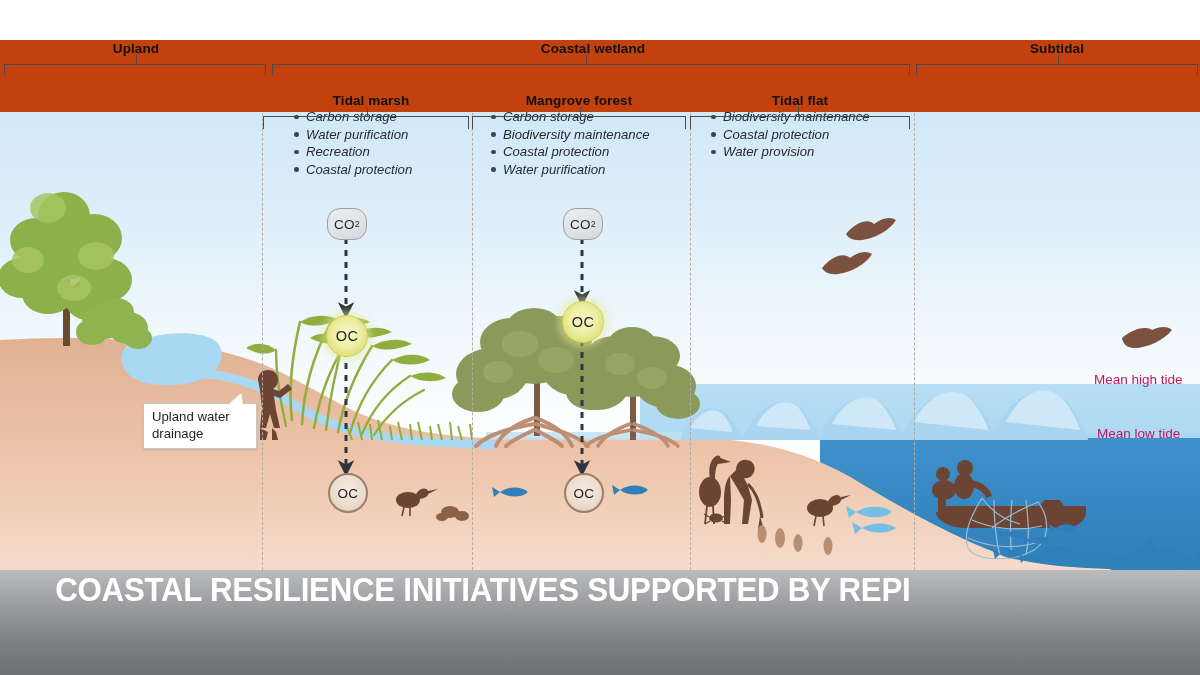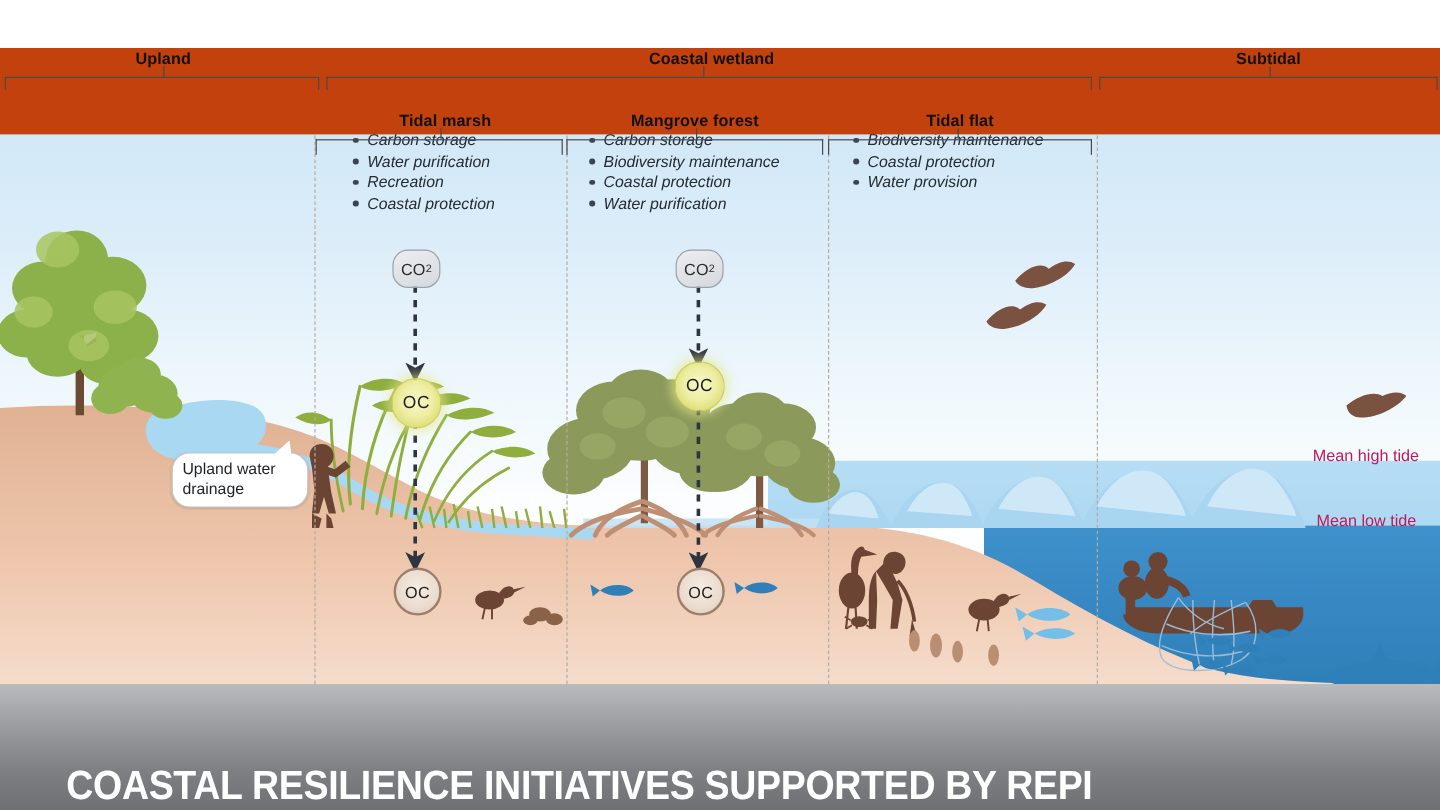--- a/index.html
+++ b/index.html
@@ -57,21 +57,21 @@
   #callout{position:absolute;z-index:34;background:#fff;border:1px solid #c6c6c6;
            padding:5px 8px 6px 8px;font-size:13.2px;color:#1d2024;line-height:16.5px;
            box-shadow:0 1px 2px rgba(0,0,0,.12);}
   #callout .tail{position:absolute;right:13px;top:-11px;width:14px;height:12px;
            background:#fff;clip-path:polygon(0 100%,100% 100%,88% 0);
            border-left:1px solid #c6c6c6;}
 
   
   #banner{position:absolute;left:0;top:570px;width:1200px;height:105px;
           background:linear-gradient(180deg,#b9bbbd 0%,#9a9c9f 34%,#7e8083 68%,#6e7073 100%);
-          display:flex;align-items:flex-end;z-index:60;}
+          display:flex;align-items:flex-start;z-index:60;}
   #banner h1{margin:0;padding-left:60px;color:#fff;font-weight:bold;
              font-size:34px;letter-spacing:-.3px;
              font-family:"Liberation Sans","DejaVu Sans",sans-serif;
              transform:scaleX(.92);transform-origin:left center;white-space:nowrap;}
 </style>
 </head>
 <body>
 
 <div id="stage">
 
@@ -469,21 +469,21 @@
         <span>OC</span>
       </div>
 
     <div class="oc-bur" style="left:328px;top:385px;">
         <span>OC</span>
       </div>
     <div class="oc-bur" style="left:564px;top:385px;">
         <span>OC</span>
       </div>
 
-    <div id="callout" style="left:143px;top:289px;width:96px;border-radius:15px;">
+    <div id="callout" style="left:143px;top:315px;width:96px;">
       <div class="tail"></div>
       <div>Upland water</div>
       <div>drainage</div>
     </div>
 
     <div class="tide" style="left:1094px;top:284px;">Mean high tide</div>
     <div class="tide" style="left:1097px;top:338px;">Mean low tide</div>
   </div>
 
   <div id="banner">

